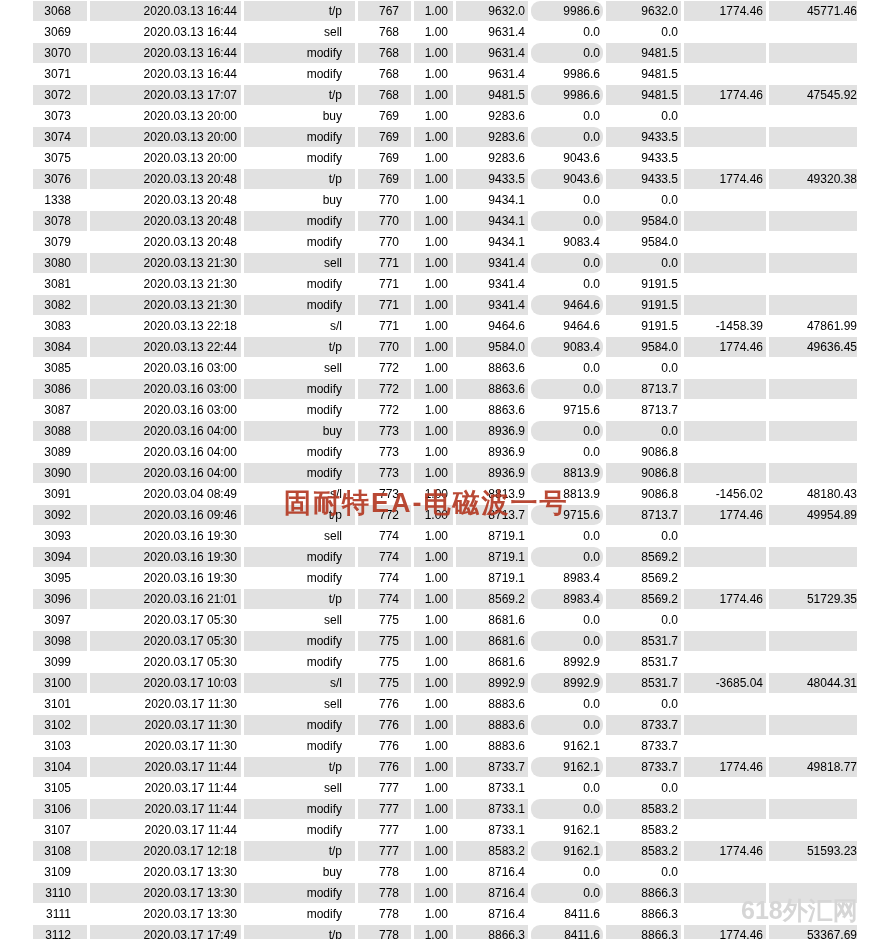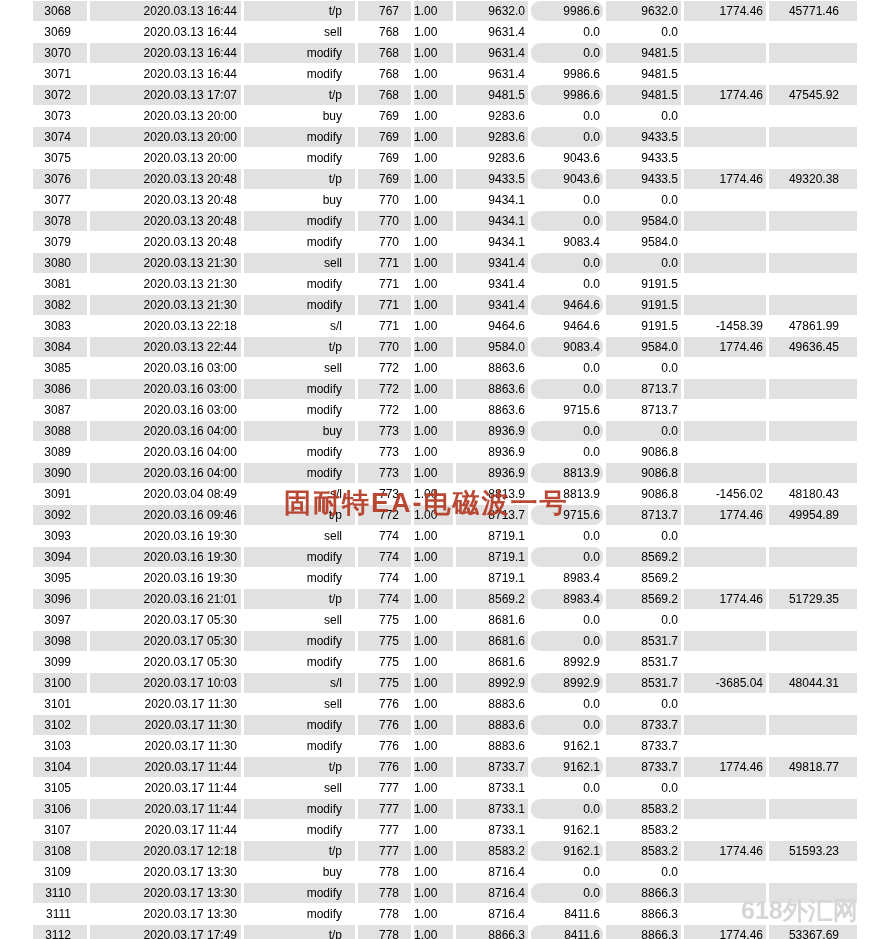--- a/index.html
+++ b/index.html
@@ -33,26 +33,26 @@
     text-align: right;
     white-space: nowrap;
     overflow: hidden;
     background: #ffffff;
   }
   table.trades tr.striped td { background: #e1e1e1; }
   table.trades td:nth-child(1)  { padding-right: 16px; }
   table.trades td:nth-child(2)  { padding-right: 4px;  }
   table.trades td:nth-child(3)  { padding-right: 13px; }
   table.trades td:nth-child(4)  { padding-right: 12px; margin-left: 24px; }
-  table.trades td:nth-child(5)  { padding-right: 16px;  }
+  table.trades td:nth-child(5)  { padding-right: 5px;  }
   table.trades td:nth-child(6)  { padding-right: 3px;  }
   table.trades td:nth-child(7)  { padding-right: 3px; border-radius: 9px;  }
   table.trades td:nth-child(8)  { padding-right: 3px;  }
   table.trades td:nth-child(9)  { padding-right: 3px; margin-top: 20px;  }
-  table.trades td:nth-child(10) { padding-right: 18px;  }
+  table.trades td:nth-child(10) { padding-right: 0;  }
   .wm-center {
     position: absolute;
     left: 284px;
     top: 485px;
     height: 36px;
     line-height: 36px;
     font-size: 27px;
     font-weight: bold;
     letter-spacing: 2px;
     white-space: nowrap;
@@ -193,21 +193,21 @@
           <td>t/p</td>
           <td>769</td>
           <td>1.00</td>
           <td>9433.5</td>
           <td>9043.6</td>
           <td>9433.5</td>
           <td>1774.46</td>
           <td>49320.38</td>
         </tr>
         <tr>
-          <td>3077</td>
+          <td>1338</td>
           <td>2020.03.13 20:48</td>
           <td>buy</td>
           <td>770</td>
           <td>1.00</td>
           <td>9434.1</td>
           <td>0.0</td>
           <td>0.0</td>
           <td></td>
           <td></td>
         </tr>

